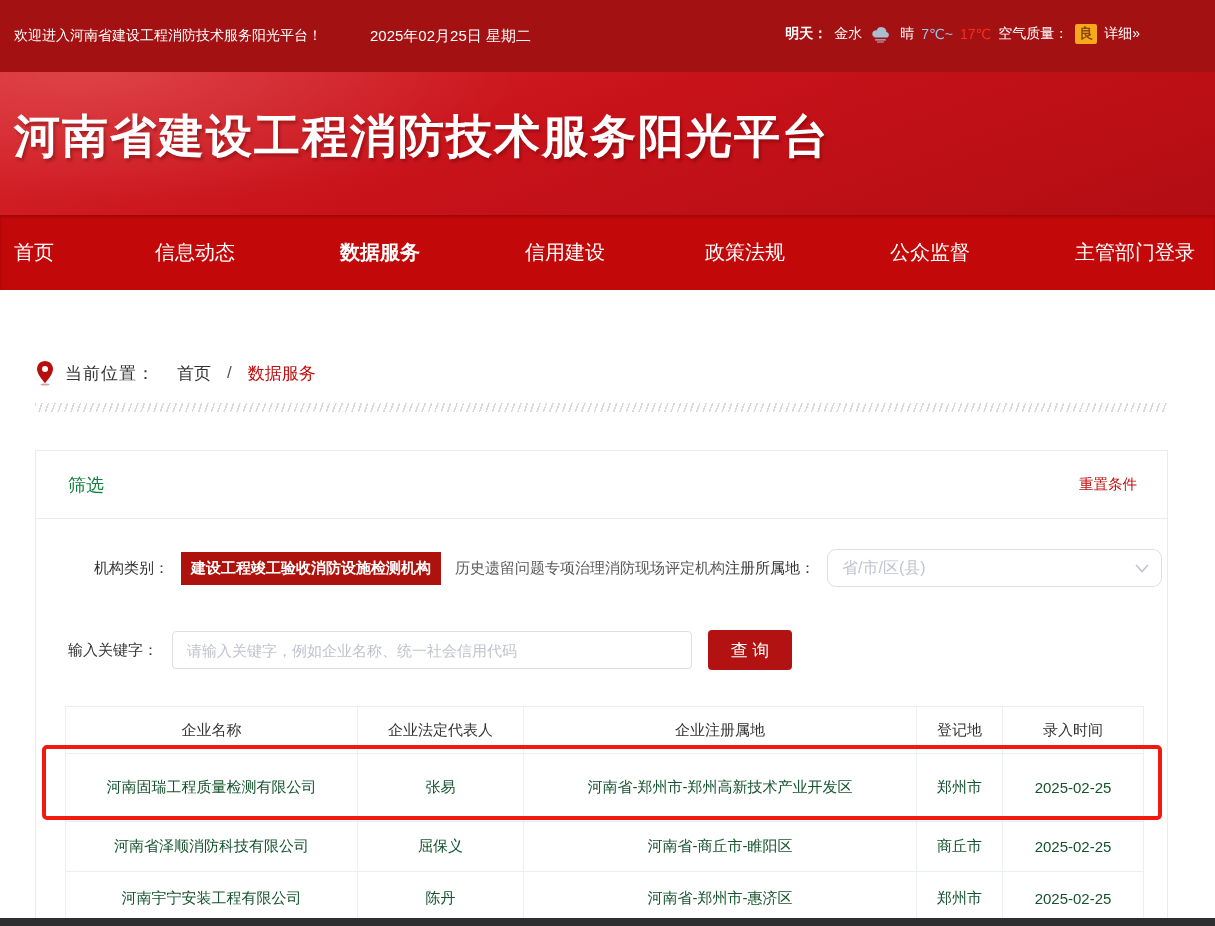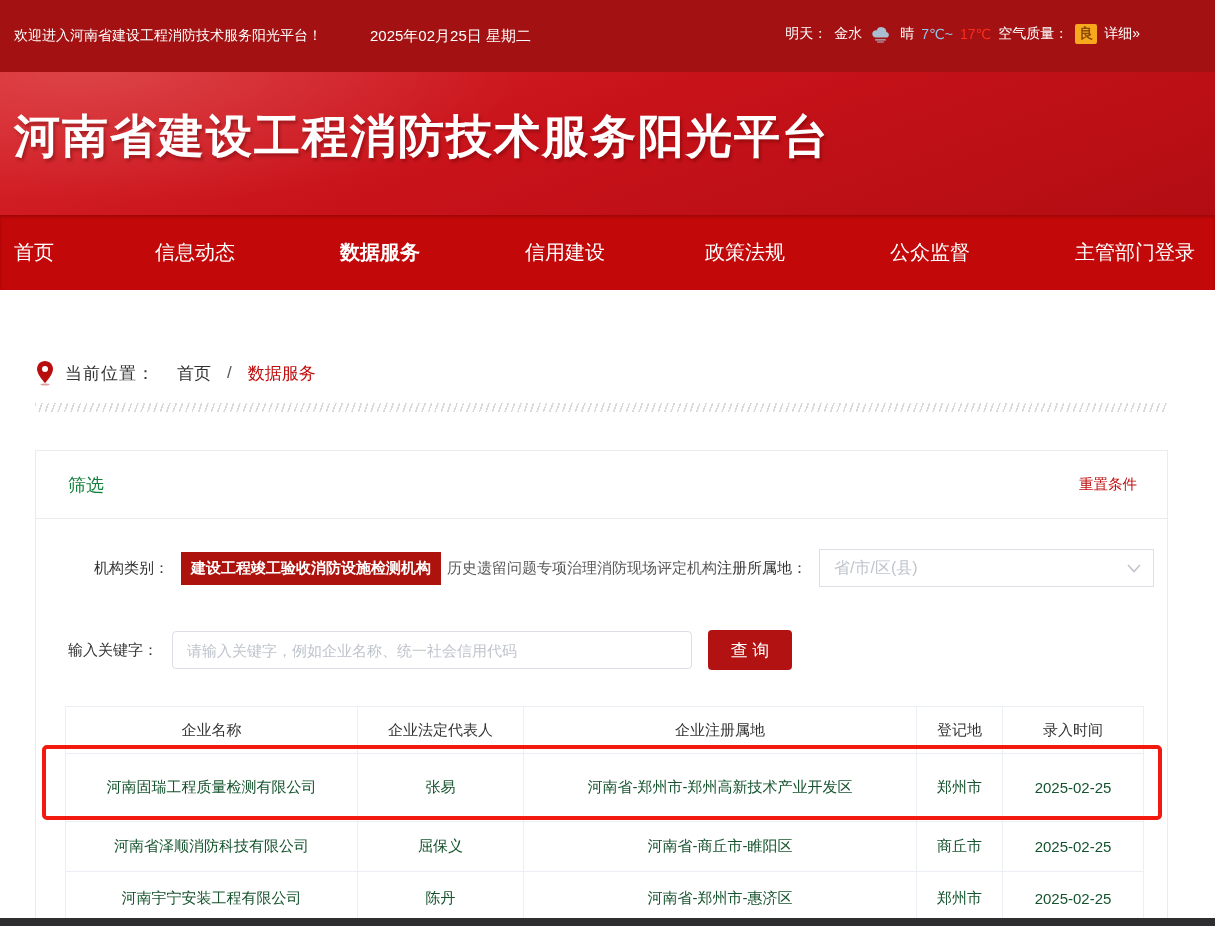--- a/index.html
+++ b/index.html
@@ -12,21 +12,21 @@
   .topbar {
     position:absolute; top:0; left:0; width:1215px; height:72px;
     background:#a41112; color:#fff; font-size:14px;
   }
   .topbar .welcome { position:absolute; left:14px; top:27px; }
   .topbar .date    { position:absolute; left:370px; top:27px; font-size:15px; }
   .weather {
     position:absolute; right:75px; top:24px; display:flex; align-items:center; gap:7px;
     font-size:14px;
   }
-  .weather .bold { font-weight:normal;margin-left:40px; }
+  .weather .bold { font-weight:bold;margin-left:40px; }
   .temp-low  { color:#8fc7e8; }
   .temp-high { color:#ff2b1e; }
   .aqi-badge { background:#f7a81c; color:#8a4a00; padding:1px 4px; border-radius:2px; font-weight:bold; }
   .cloud-svg { width:24px; height:18px; display:block; }
   
   .banner {
     position:absolute; top:72px; left:0; width:1215px; height:143px;
     background:
       radial-gradient(ellipse 700px 220px at 8% 0%, rgba(255,255,255,0.14), rgba(255,255,255,0) 60%),
       linear-gradient(160deg,#d8262b 0%, #c8121a 45%, #b20d12 100%);
@@ -77,25 +77,25 @@
   .reset-link { font-size:14.5px; color:#c00c0c; cursor:pointer; }
   .filter-row { position:absolute; left:0; right:0; display:flex; align-items:center; }
   .row1 { top:95px; height:44px; padding-left:58px; padding-right:28px; }
   .row2 { top:177px; height:44px; padding-left:32px; }
   .f-label { font-size:15px; color:#333; white-space:nowrap; }
   .chip {
     margin-left:12px; background:#ad120c; color:#fff; font-size:15px; font-weight:bold;
     padding:7px 10px; cursor:pointer; white-space:nowrap;
   }
   .chip-inactive {
-    margin-left:6px; color:#5a5a5a; font-size:15px; cursor:pointer; white-space:nowrap;
+    margin-left:14px; color:#5a5a5a; font-size:15px; cursor:pointer; white-space:nowrap;
   }
   .region-group { margin-left:auto; display:flex; align-items:center; }
   .select-box {
-    margin-left:12px; width:335px; height:38px; border:1px solid #dcdfe6; border-radius:0;
+    margin-left:12px; width:335px; height:38px; border:1px solid #dcdfe6; border-radius:9px;
     display:flex; align-items:center; justify-content:space-between;
     padding:0 12px 0 14px; cursor:pointer; background:#fff;
   }
   .select-placeholder { color:#bfc4cc; font-size:16px; }
   .chevron-svg { width:14px; height:9px; display:block; }
   .kw-input {
     margin-left:14px; width:520px; height:38px; border:1px solid #dcdfe6; border-radius:4px;
     padding:11px 14px; font-size:15px; color:#333; outline:none;
     font-family:"Liberation Sans","DejaVu Sans",sans-serif;
   }

